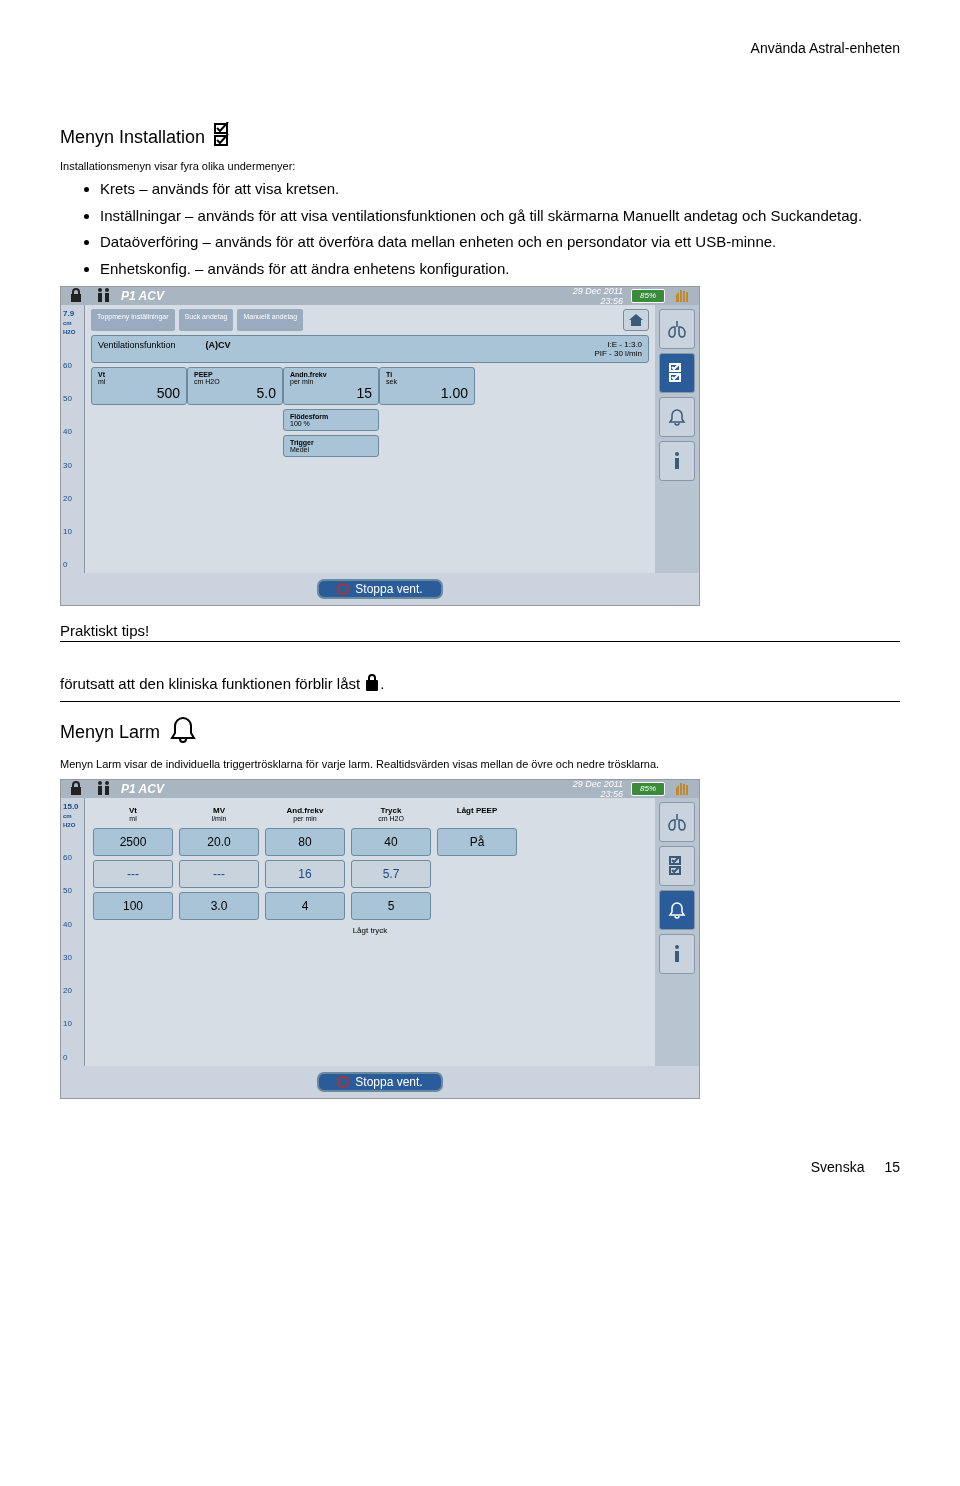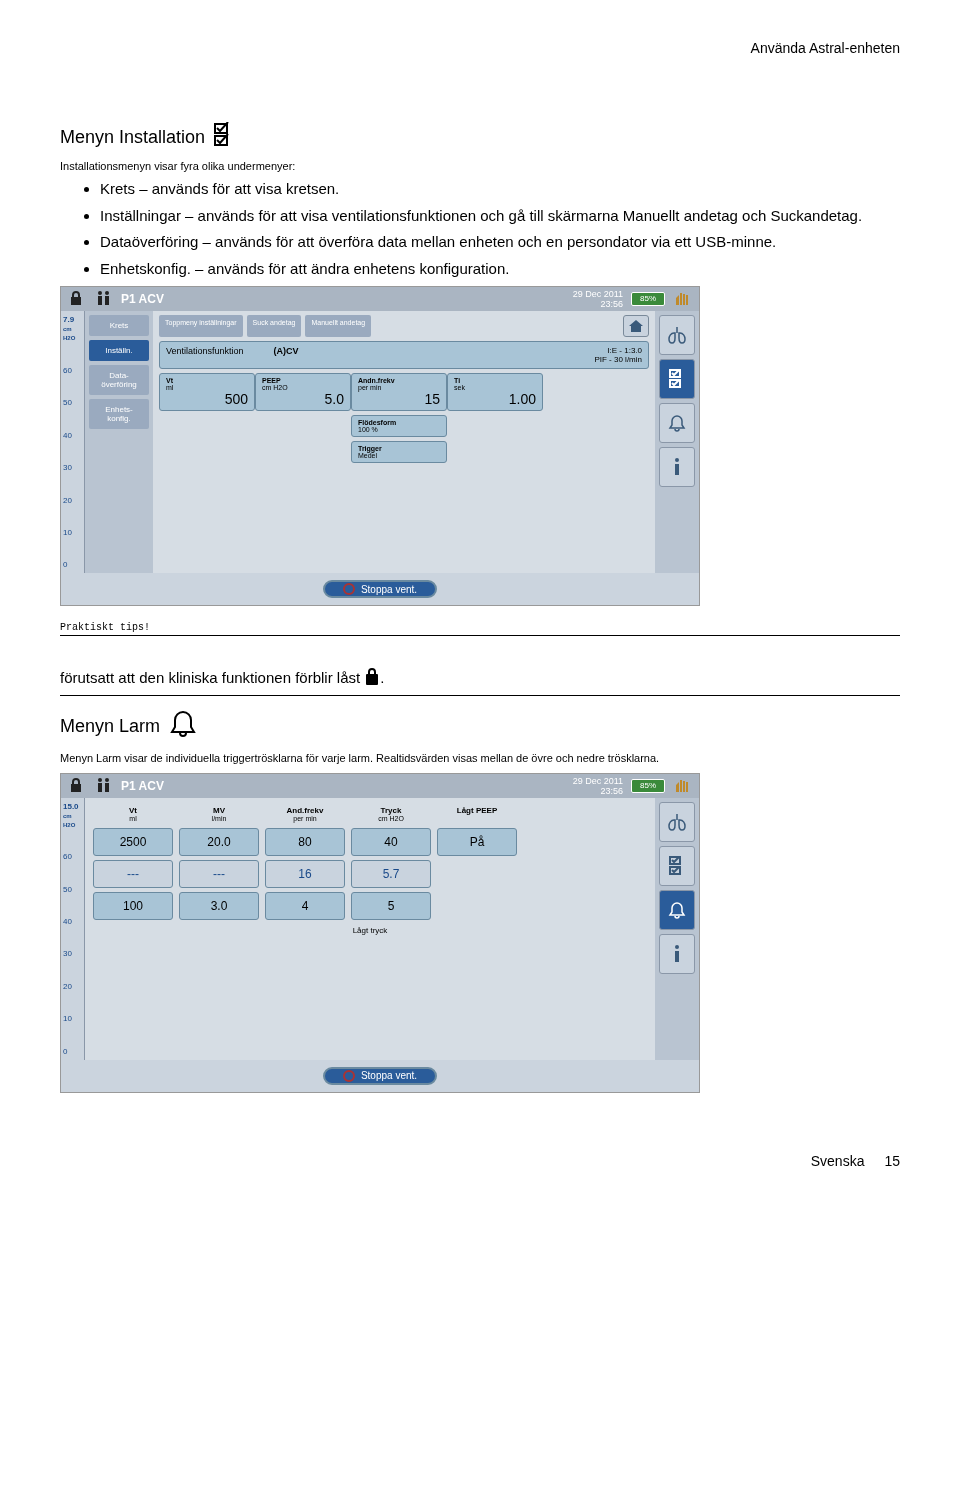--- a/index.html
+++ b/index.html
@@ -2,28 +2,28 @@
 <html><head>
 <meta charset="utf-8">
 <style>
   * { box-sizing: border-box; margin: 0; padding: 0; }
   body { font-family: Arial, Helvetica, sans-serif; background: #fff; width: 960px; margin: 0 auto; padding: 40px 60px 30px 60px; }
   .header-right { text-align: right; font-size: 14px; margin-bottom: 60px; }
   h2.section { font-size: 18px; font-weight: 400; display: inline-flex; align-items: center; gap: 8px; margin: 6px 0 4px 0; }
   p.body { font-size: 11px; line-height: 1.4; margin: 2px 0 4px 0; }
   ul.bul { list-style: disc; padding-left: 40px; font-size: 15px; line-height: 1.5; }
   ul.bul li { margin: 4px 0; }
-  .tip-title { font-size: 10px; margin: 16px 0 2px 0; font-family: Liberation Mono, monospace; }
+  .tip-title { font-size: 15px; margin: 16px 0 2px 0; }
   .tip-line { border-top: 1px solid #000; margin: 2px 0 6px 0; }
   .tip-body { font-size: 15px; line-height: 1.6; color: #000; }
   .footer { display: flex; justify-content: flex-end; gap: 20px; font-size: 14px; margin-top: 60px; }
   .footer .pg { }
   
   .device { width: 640px; height: 320px; border: 1px solid #999; margin: 6px 0 10px 0; display: flex; flex-direction: column; background: #d6dde4; font-size: 10px; }
-  .device .topbar { height: 24px; background: #aab5c2; display: flex; align-items: center; padding: 0 8px; gap: 8px; }
+  .device .topbar { height: 18px; background: #aab5c2; display: flex; align-items: center; padding: 0 8px; gap: 8px; font-style: italic; }
   .device .topbar .lock { width: 18px; }
   .device .topbar .title { color: #fff; font-weight: bold; font-size: 12px; }
   .device .topbar .date { margin-left: auto; color: #fff; font-size: 9px; text-align: right; }
   .device .topbar .batt { width: 34px; height: 14px; background: #3a8a3a; border: 1px solid #fff; border-radius: 2px; color: #fff; font-size: 8px; text-align: center; line-height: 12px; }
   .device .mainrow { flex: 1; display: flex; }
   .device .scale { width: 24px; background: #cbd4de; border-right: 1px solid #8a97a8; display: flex; flex-direction: column; justify-content: space-between; padding: 4px 2px; font-size: 8px; color: #1a4a8a; }
   .device .scale .top { color: #1a4a8a; font-weight: bold; }
   .device .sidenav { width: 68px; background: #b9c4d1; display: flex; flex-direction: column; padding: 4px; gap: 4px; }
   .device .sidenav .tab { background: #9aaabf; color: #fff; font-size: 8px; padding: 6px 4px; border-radius: 2px; text-align: center; }
   .device .sidenav .tab.active { background: #2a5c9a; }
@@ -34,21 +34,21 @@
   .device .prow { display: flex; gap: 0; }
   .device .param { background: #a8c4d6; border: 1px solid #6a8aa0; border-radius: 3px; padding: 3px 6px; width: 96px; }
   .device .param .lbl { font-size: 7px; font-weight: bold; }
   .device .param .unit { font-size: 7px; }
   .device .param .val { font-size: 14px; text-align: right; color: #000; }
   .device .param.sm { width: 96px; }
   .device .rnav { width: 44px; background: #b9c4d1; display: flex; flex-direction: column; gap: 4px; padding: 4px; }
   .device .rnav .ic { background: #c9d3de; border: 1px solid #8a97a8; border-radius: 3px; height: 40px; display: flex; align-items: center; justify-content: center; }
   .device .rnav .ic.active { background: #2a5c9a; color: #fff; }
   .device .btm { height: 32px; background: #cbd4de; display: flex; align-items: center; justify-content: center; }
-  .device .stopbtn { background: #2a5c9a; border: 2px solid #6a8aa0; border-radius: 12px; color: #fff; font-size: 10px; padding: 1px 18px; display: flex; align-items: center; gap: 6px; }
+  .device .stopbtn { background: #2a5c9a; border: 2px solid #6a8aa0; border-radius: 7px; color: #fff; font-size: 12px; padding: 1px 18px; display: flex; align-items: center; gap: 6px; }
   .device .stopbtn .circ { width: 12px; height: 12px; border: 2px solid #a33; border-radius: 50%; position: relative; }
   .device .home { width: 26px; height: 22px; background: #c9d3de; border: 1px solid #7a8a9a; border-radius: 3px; display: flex; align-items: center; justify-content: center; margin-left: auto; }
   
   .device .larmtabs { display: flex; gap: 4px; }
   .device .ltab { background: #9aaabf; color: #fff; font-size: 8px; padding: 5px 8px; border-radius: 2px 2px 0 0; }
   .device .ltab.active { background: #2a5c9a; }
   .device .lhead { display: flex; gap: 6px; padding: 2px 0; }
   .device .lhead .h { width: 80px; font-size: 8px; font-weight: bold; text-align: center; }
   .device .lhead .h .u { font-weight: normal; display: block; font-size: 7px; }
   .device .lrow { display: flex; gap: 6px; }
@@ -117,28 +117,20 @@
     <div class="scale">
       <div class="top"><span>7.9</span><br><span style="font-size:6px">cm H2O</span></div>
       <div>60</div>
       <div>50</div>
       <div>40</div>
       <div>30</div>
       <div>20</div>
       <div>10</div>
       <div>0</div>
     </div>
-    <div class="sidenav">
-      <div class="tab">Krets</div>
-      <div class="tab active">Inställn.</div>
-      <div class="tab">Data-
-överföring</div>
-      <div class="tab">Enhets-
-konfig.</div>
-    </div>
     <div class="content">
       <div class="chips">
         <div class="chip">Toppmeny inställningar</div>
         <div class="chip">Suck andetag</div>
         <div class="chip">Manuellt andetag</div>
         <div class="home">
           <svg width="16" height="14" viewBox="0 0 16 14">
               <path fill="#3a5a7a" d="M8 1l7 6h-2v6H3V7H1z"></path>
             </svg>
         </div>

